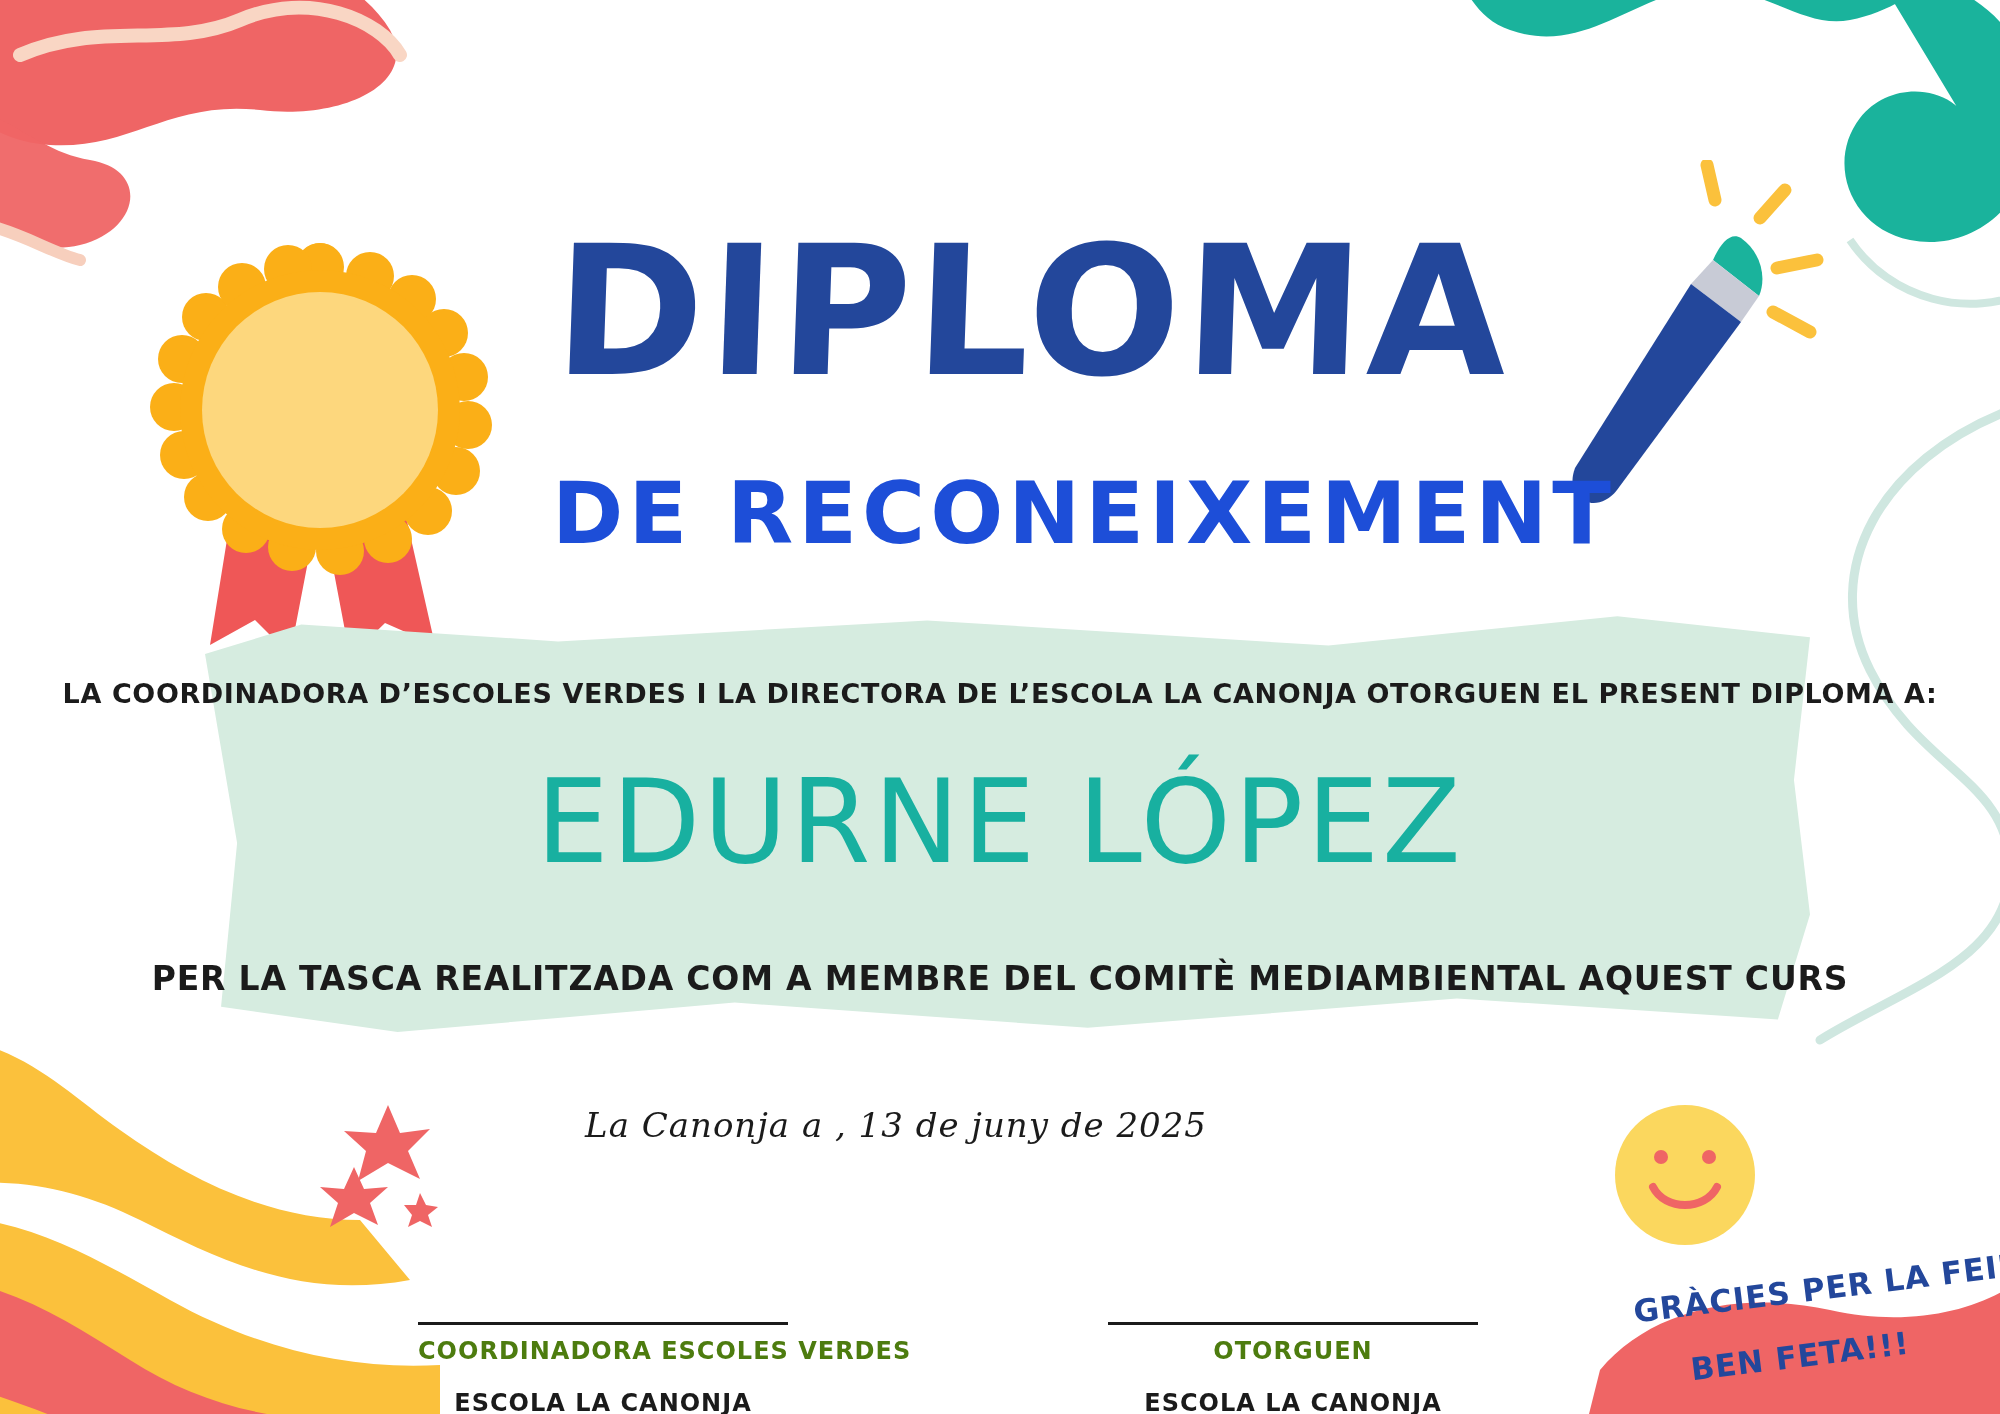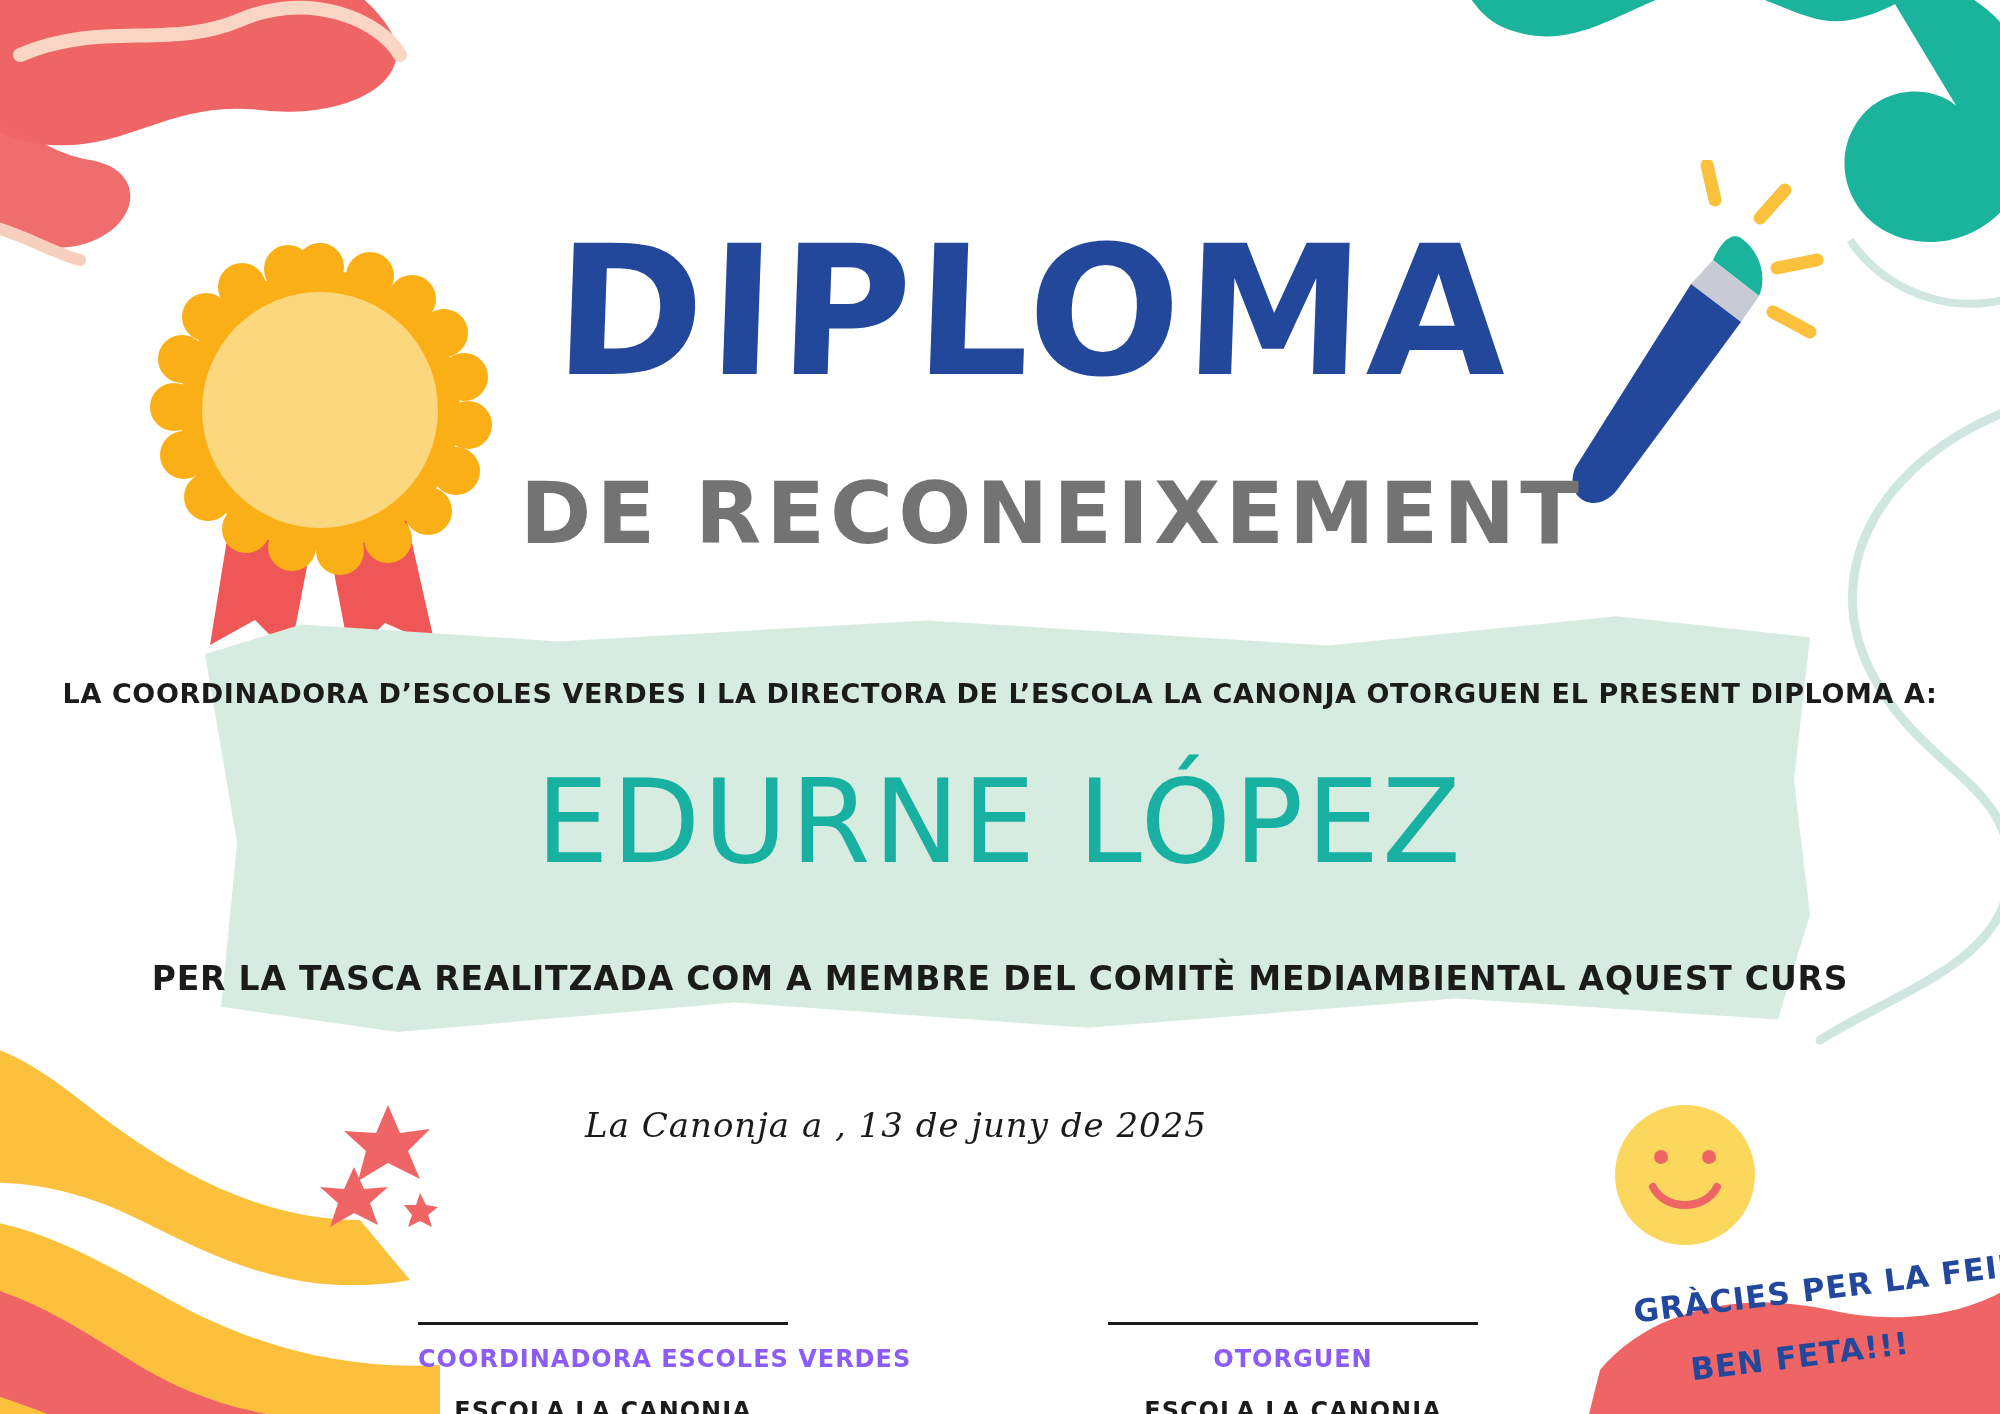--- a/index.html
+++ b/index.html
@@ -38,27 +38,27 @@
     font-weight: bold;
     font-size: 180px;
     letter-spacing: 4px;
     color: #23479b;
     line-height: 1;
     white-space: nowrap;
     transform: skewX(-2deg);
   }
   .subtitle {
     position: absolute;
-    left: 520px;
+    left: 552px;
     top: 470px;
     font-family: "DejaVu Sans", sans-serif;
     font-weight: bold;
     font-size: 86px;
     letter-spacing: 5px;
-    color: #737373;
+    color: #1d4ed8;
     line-height: 1;
     white-space: nowrap;
   }
 
   
   .banner {
     position: absolute;
     left: 205px;
     top: 612px;
     width: 1605px;
@@ -121,26 +121,26 @@
     position: absolute;
     width: 370px;
     text-align: center;
   }
   .sig .rule {
     height: 3px;
     background: #1b1b1b;
     width: 100%;
   }
   .sig .l1 {
-    margin-top: 20px;
+    margin-top: 12px;
     font-family: "DejaVu Sans", sans-serif;
     font-weight: bold;
     font-size: 24px;
     letter-spacing: 1px;
-    color: #8b5cf6;
+    color: #4d7c0f;
     white-space: nowrap;
   }
   .sig .l2 {
     margin-top: 24px;
     font-family: "DejaVu Sans", sans-serif;
     font-weight: bold;
     font-size: 24px;
     letter-spacing: 1px;
     color: #1b1b1b;
     white-space: nowrap;

